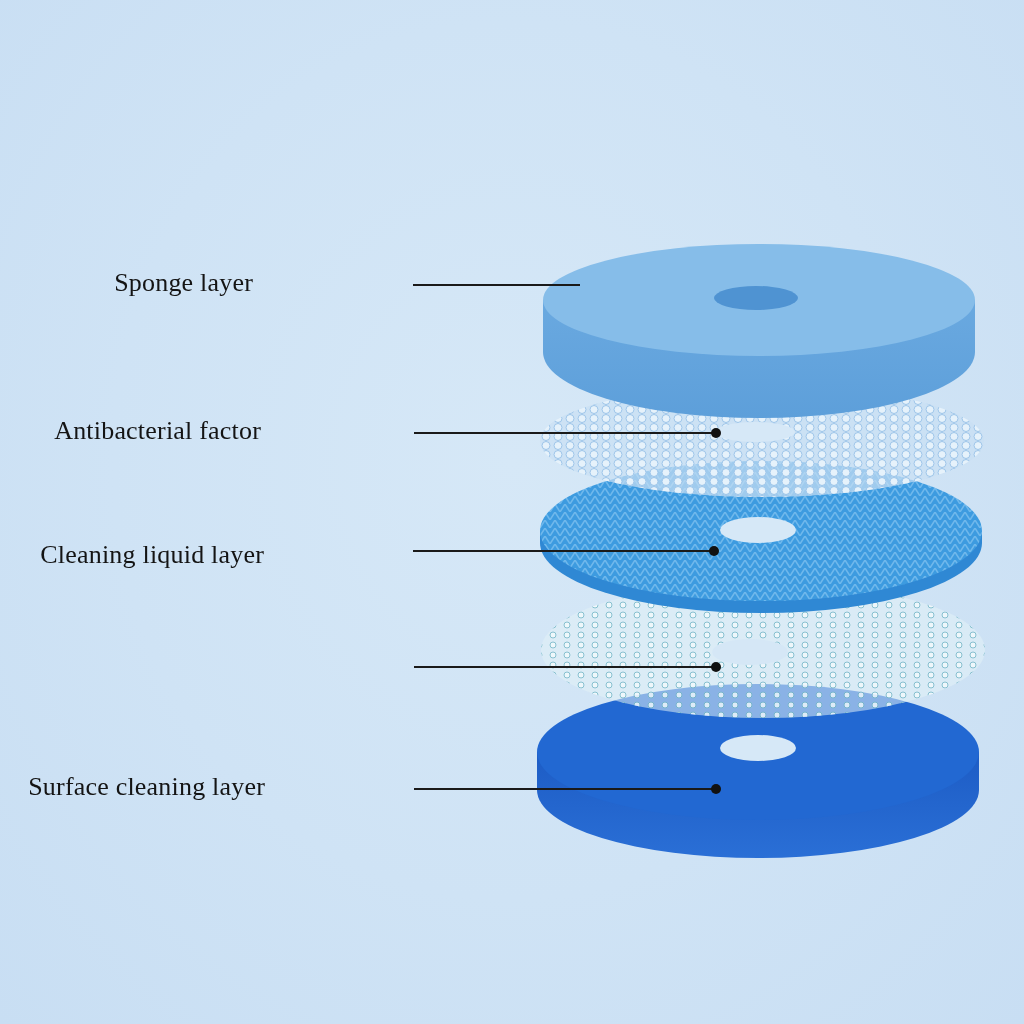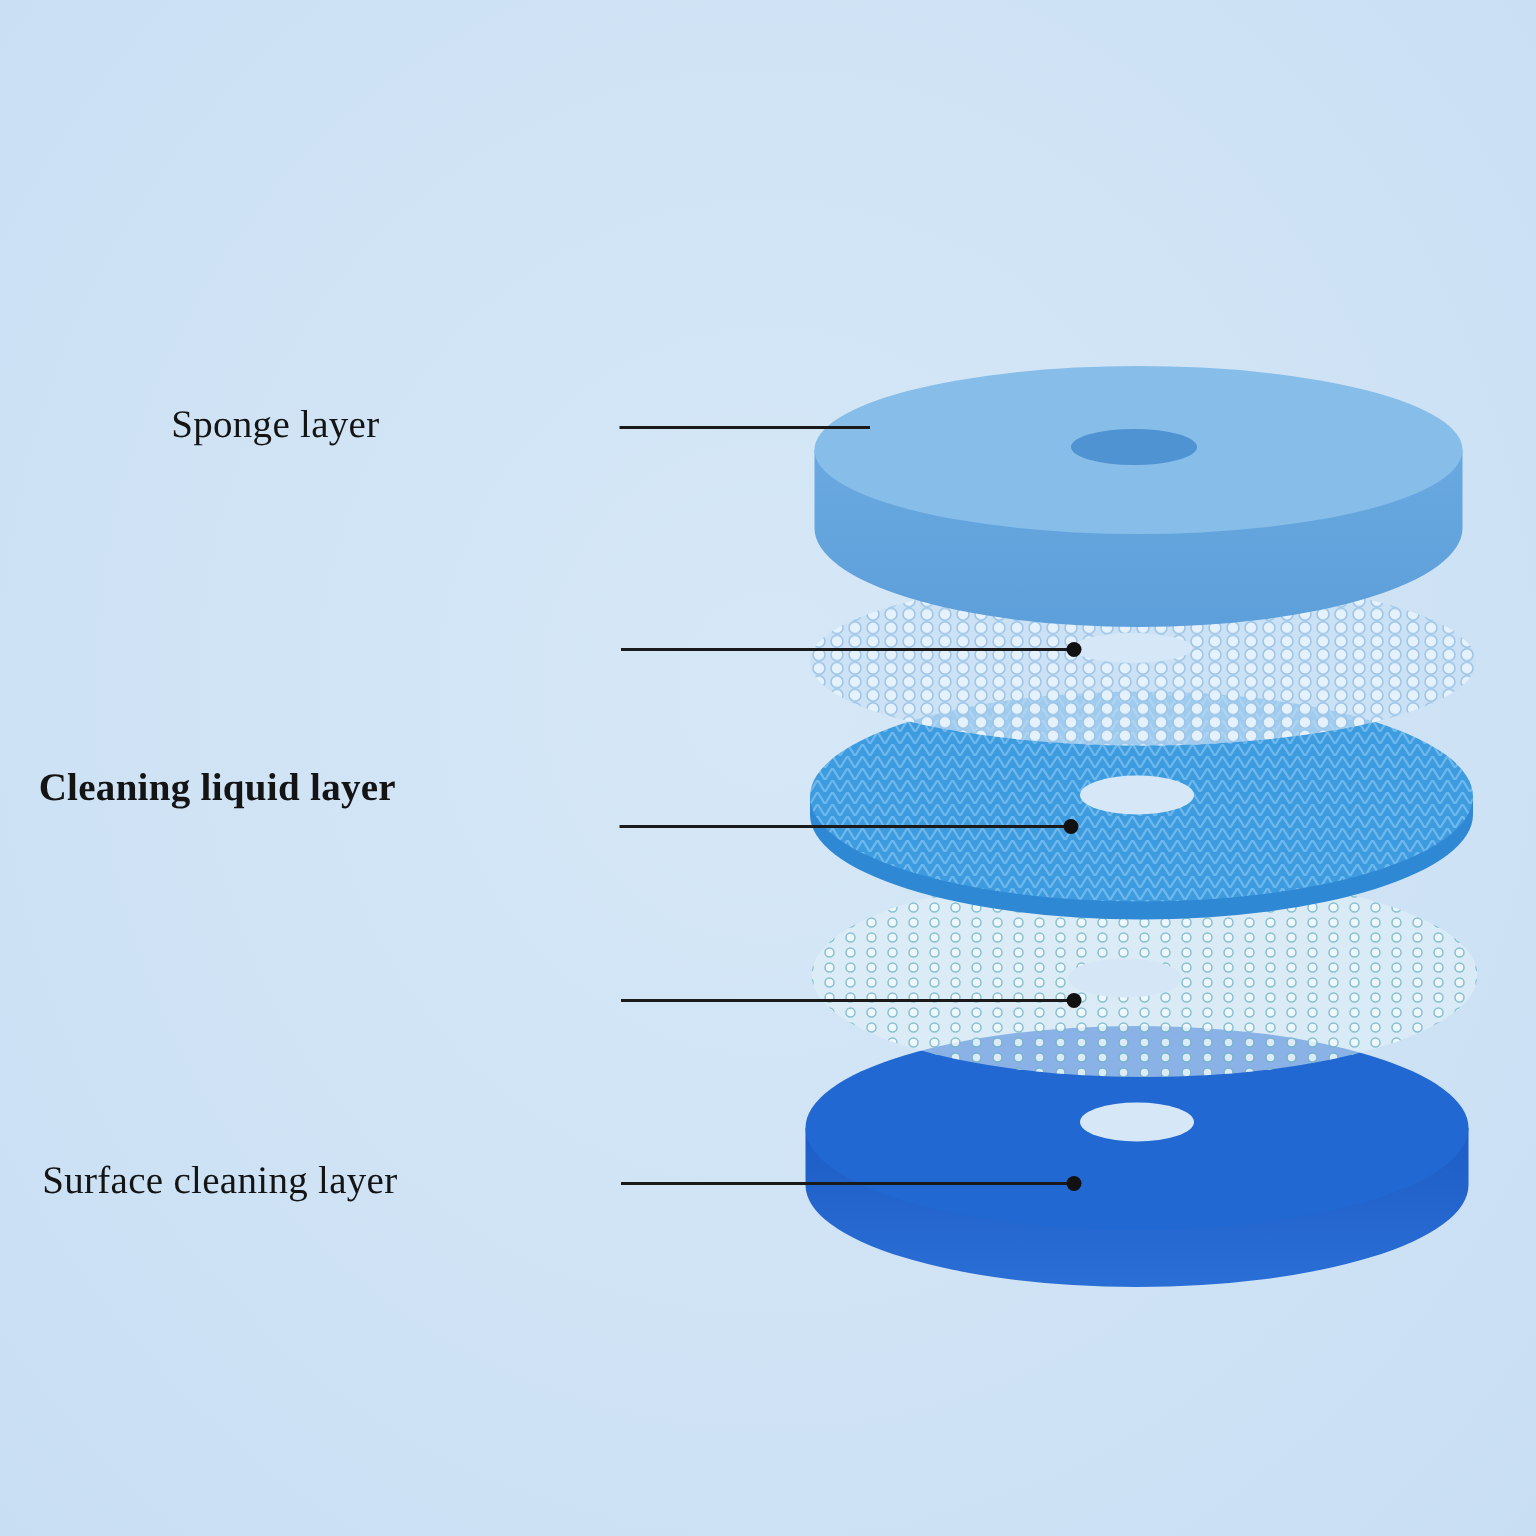--- a/index.html
+++ b/index.html
@@ -66,24 +66,25 @@
     <g>
       <path d="M543 300 L543 352 A216 66 0 0 0 975 352 L975 300 Z" fill="url(#spongeSide)"></path>
       <ellipse cx="759" cy="300" rx="216" ry="56" fill="#86bde9"></ellipse>
       <ellipse cx="756" cy="298" rx="42" ry="12" fill="#4f93d2"></ellipse>
     </g>
   </svg>
 
   <div class="label" style="right:643px;top:268px;">Sponge layer</div>
   <div class="leader" style="left:413px;top:284px;width:167px;"></div>
 
+  <div class="label" style="right:635px;top:416px;">Antibacterial factor</div>
   <div class="leader" style="left:414px;top:432px;width:302px;"></div>
   <div class="dot" style="left:711px;top:428px;"></div>
 
-  <div class="label" style="right:632px;top:510px;font-weight:bold;">Cleaning liquid layer</div>
+  <div class="label" style="right:632px;top:540px;">Cleaning liquid layer</div>
   <div class="leader" style="left:413px;top:550px;width:301px;"></div>
   <div class="dot" style="left:709px;top:546px;"></div>
 
   <div class="leader" style="left:414px;top:666px;width:302px;"></div>
   <div class="dot" style="left:711px;top:662px;"></div>
 
   <div class="label" style="right:631px;top:772px;">Surface cleaning layer</div>
   <div class="leader" style="left:414px;top:788px;width:302px;"></div>
   <div class="dot" style="left:711px;top:784px;"></div>
 </div>

